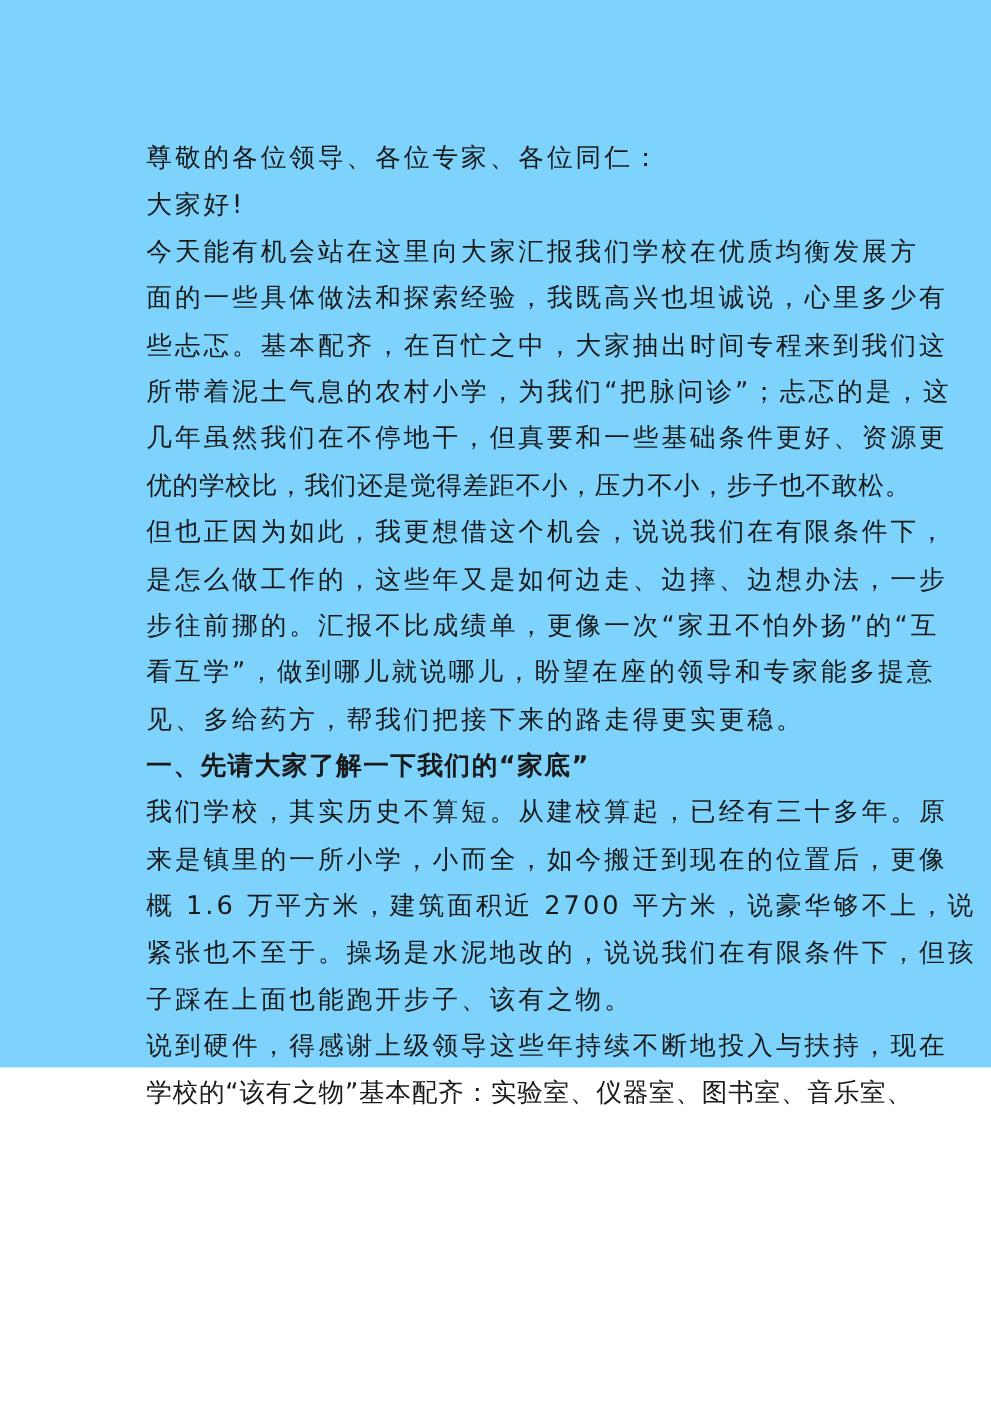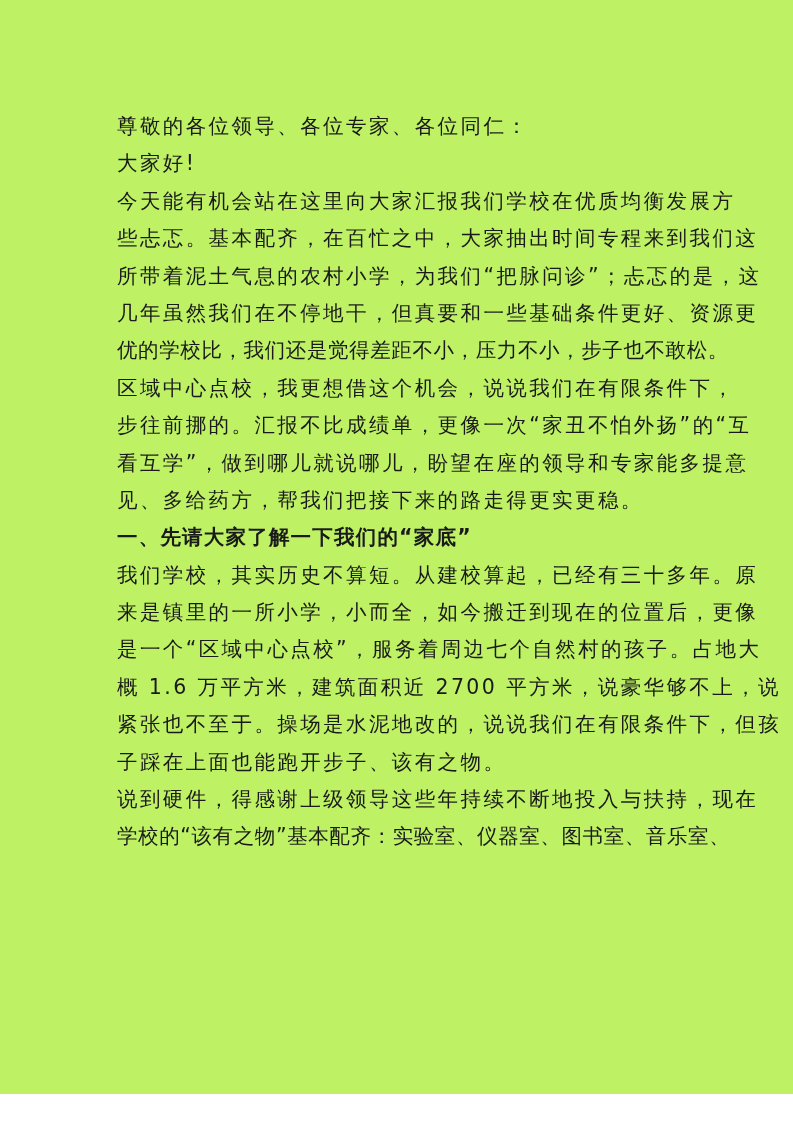--- a/index.html
+++ b/index.html
@@ -1,19 +1,19 @@
 <!DOCTYPE html>
 <html><head>
 <meta charset="utf-8">
 <style>
   html, body { margin: 0; padding: 0; background: #ffffff; }
   body { width: 793px; height: 1122px; position: relative; overflow: hidden; }
   .page {
-    position: absolute; left: 0; top: 0; width: 793px; height: 1094px;
-    background: #bef264;
+    position: absolute; left: 0; top: 0; width: 793px; height: 854px;
+    background: #7dd3fc;
   }
   .content {
     position: absolute; left: 117px; top: 108px; width: 560px;
     font-family: "DejaVu Sans", "Liberation Sans", sans-serif;
     color: #1a1a1a;
   }
   .line {
     height: 37.4px; line-height: 37.4px;
     font-size: 20.5px;
     white-space: nowrap;
@@ -26,36 +26,37 @@
 </head>
 <body>
 
 <div class="page">
   <div class="content">
     <div class="line">尊敬的各位领导、各位专家、各位同仁：</div>
     <div class="line">大家好!</div>
 
     <div>
       <div class="line">今天能有机会站在这里向大家汇报我们学校在优质均衡发展方</div>
+      <div class="line">面的一些具体做法和探索经验，我既高兴也坦诚说，心里多少有</div>
       <div class="line">些忐忑。基本配齐，在百忙之中，大家抽出时间专程来到我们这</div>
       <div class="line">所带着泥土气息的农村小学，为我们“把脉问诊”；忐忑的是，这</div>
       <div class="line">几年虽然我们在不停地干，但真要和一些基础条件更好、资源更</div>
       <div class="line tight">优的学校比，我们还是觉得差距不小，压力不小，步子也不敢松。</div>
-      <div class="line">区域中心点校，我更想借这个机会，说说我们在有限条件下，</div>
+      <div class="line">但也正因为如此，我更想借这个机会，说说我们在有限条件下，</div>
+      <div class="line">是怎么做工作的，这些年又是如何边走、边摔、边想办法，一步</div>
       <div class="line">步往前挪的。汇报不比成绩单，更像一次“家丑不怕外扬”的“互</div>
       <div class="line">看互学”，做到哪儿就说哪儿，盼望在座的领导和专家能多提意</div>
       <div class="line">见、多给药方，帮我们把接下来的路走得更实更稳。</div>
     </div>
 
     <div class="line heading">一、先请大家了解一下我们的“家底”</div>
 
     <div>
       <div class="line">我们学校，其实历史不算短。从建校算起，已经有三十多年。原</div>
       <div class="line">来是镇里的一所小学，小而全，如今搬迁到现在的位置后，更像</div>
-      <div class="line">是一个“区域中心点校”，服务着周边七个自然村的孩子。占地大</div>
       <div class="line">概 1.6 万平方米，建筑面积近 2700 平方米，说豪华够不上，说</div>
       <div class="line">紧张也不至于。操场是水泥地改的，说说我们在有限条件下，但孩</div>
       <div class="line">子踩在上面也能跑开步子、该有之物。</div>
     </div>
 
     <div>
       <div class="line">说到硬件，得感谢上级领导这些年持续不断地投入与扶持，现在</div>
       <div class="line tight">学校的“该有之物”基本配齐：实验室、仪器室、图书室、音乐室、</div>
     </div>
   </div>

